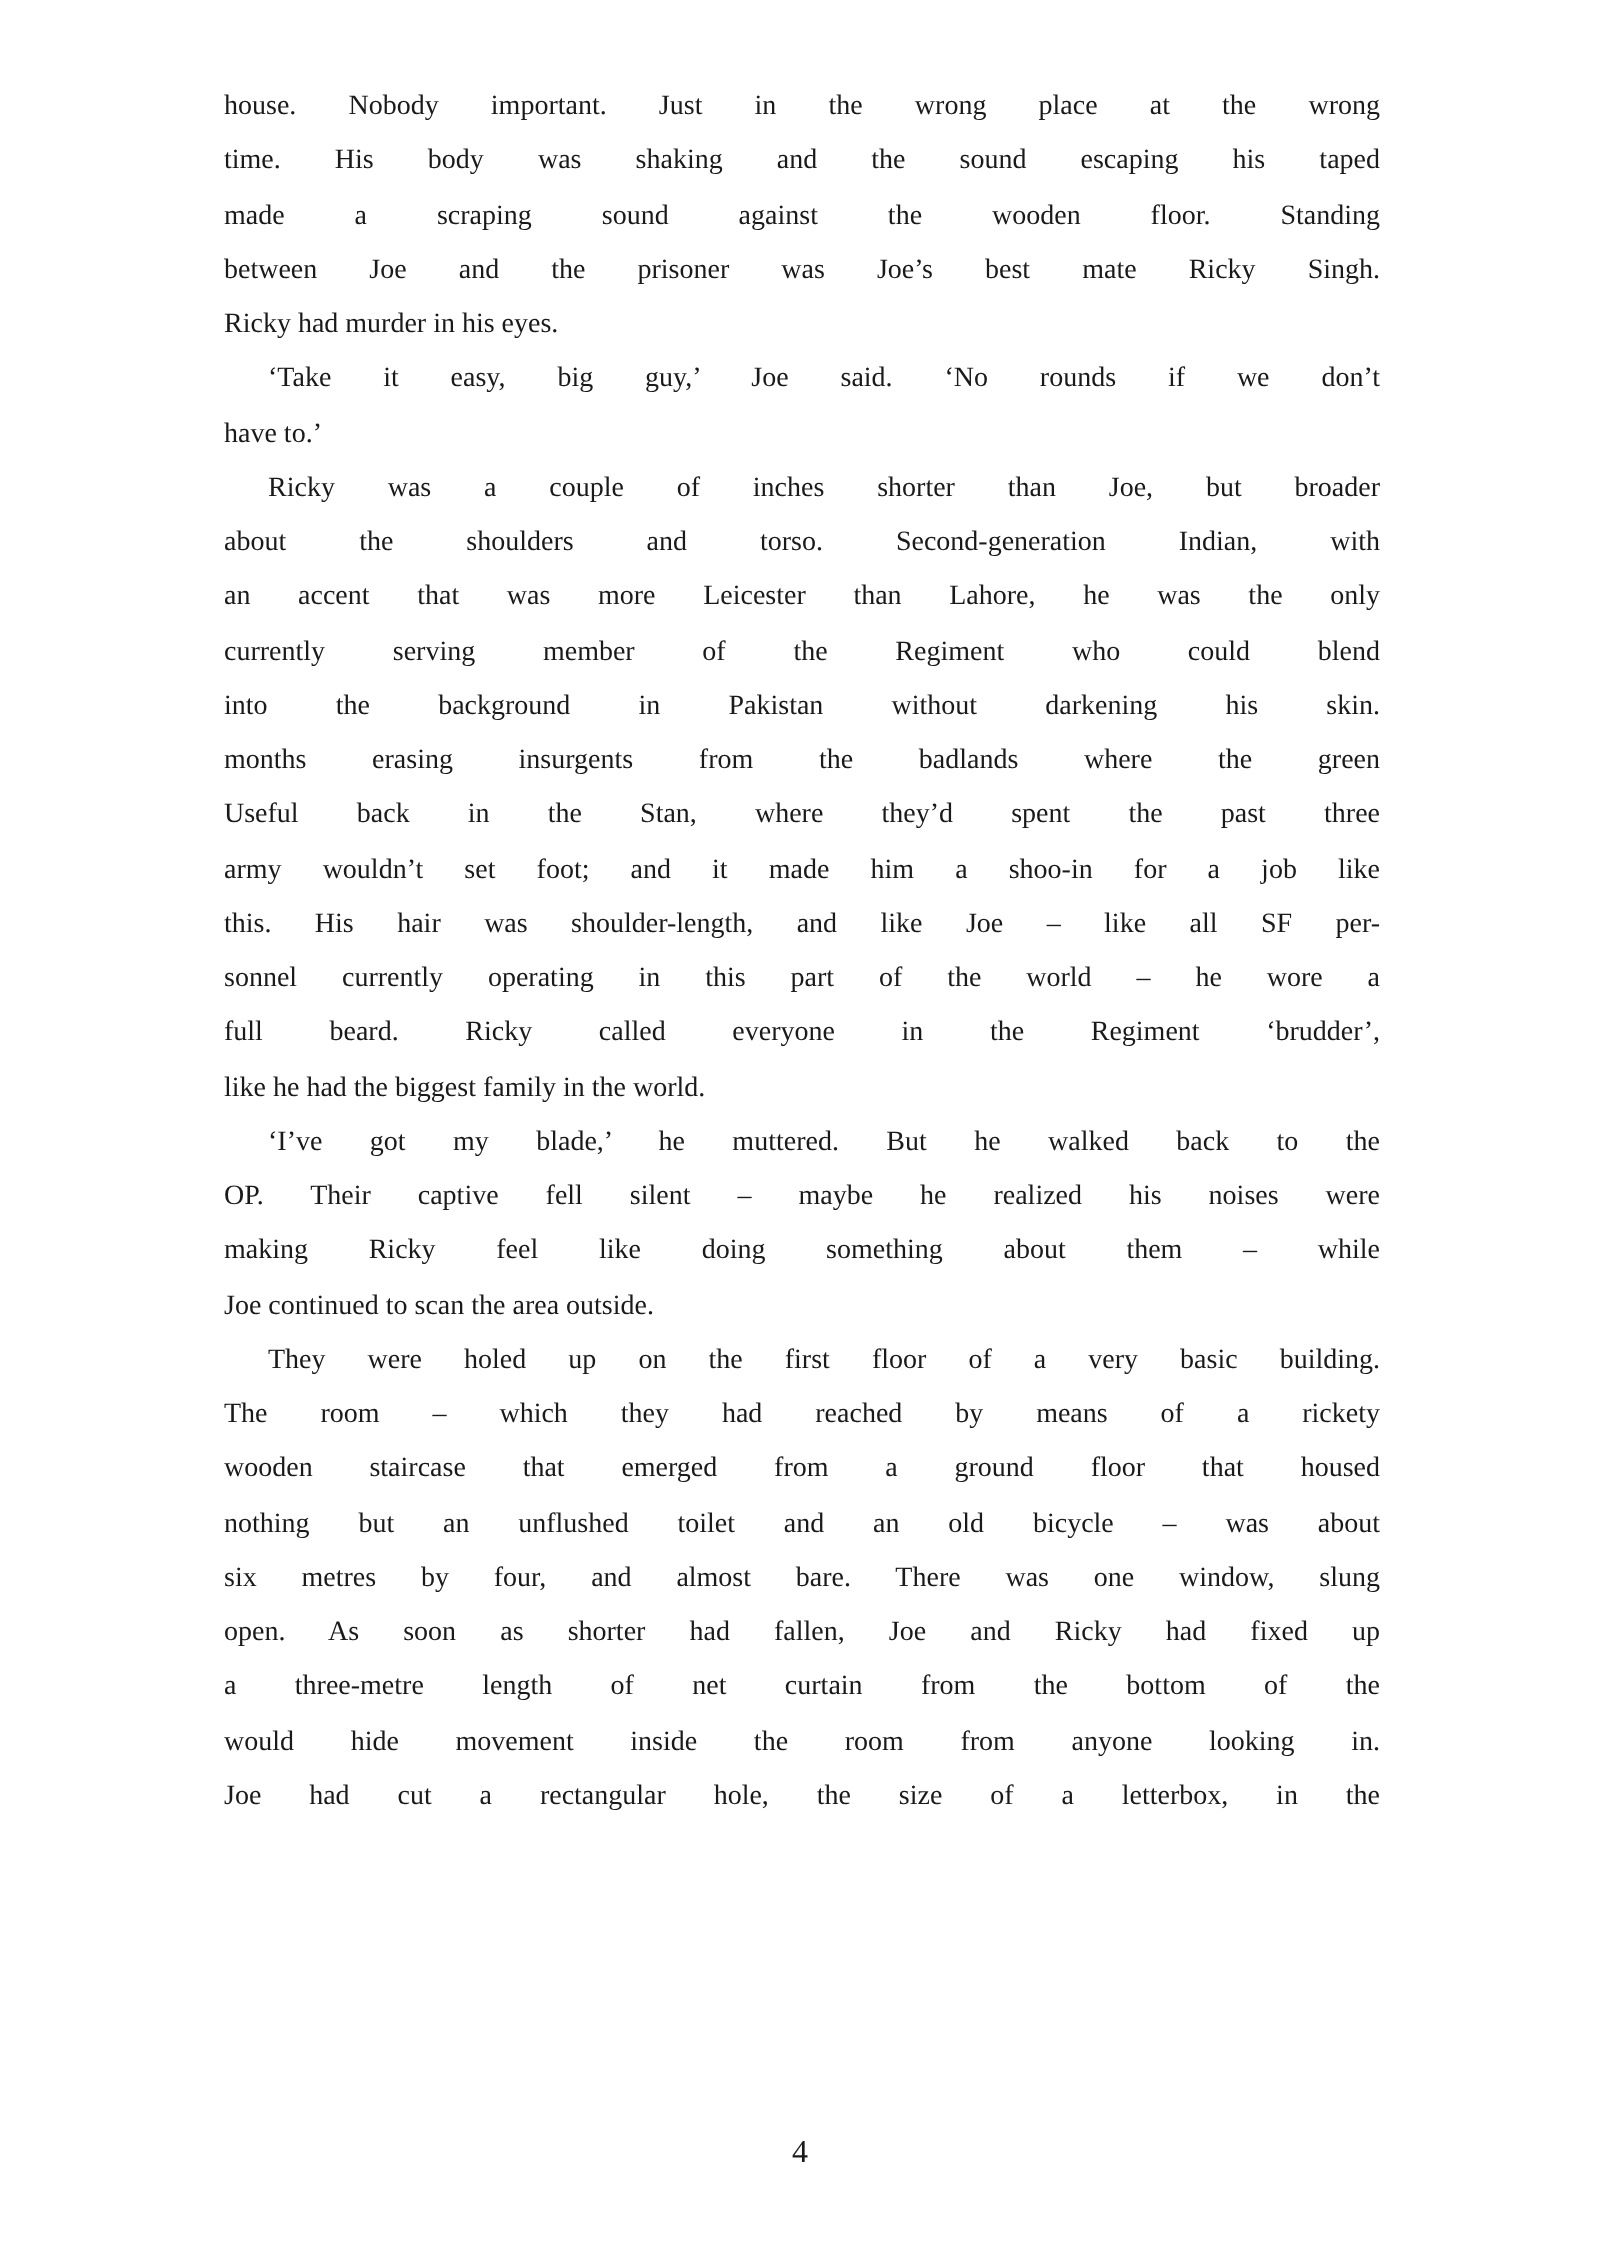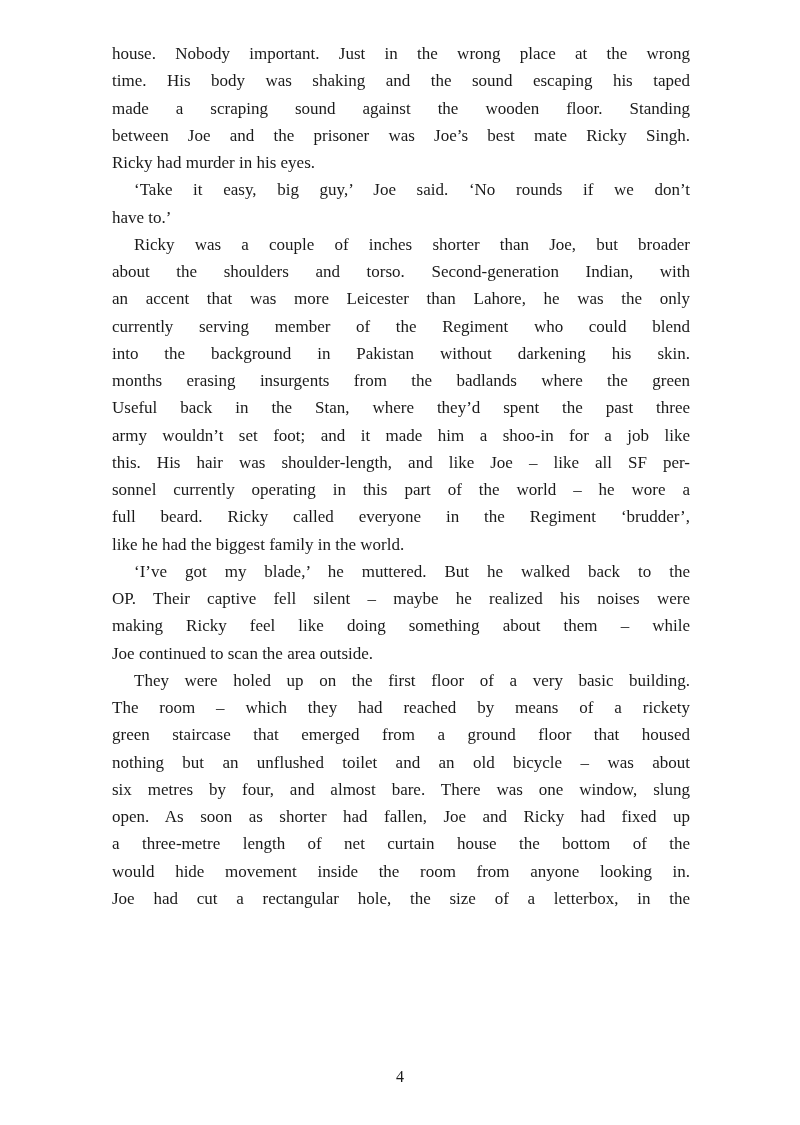--- a/index.html
+++ b/index.html
@@ -4,21 +4,21 @@
 <style>
   html, body { margin: 0; padding: 0; background: #ffffff; }
   body { width: 800px; height: 1125px; position: relative; overflow: hidden; }
   .page {
     position: absolute; left: 0; top: 0; width: 800px; height: 1125px;
     background: #ffffff; color: #1a1a1a;
     font-family: "Liberation Serif", "DejaVu Serif", serif;
   }
   .text-block {
     position: absolute; left: 112px; top: 40px; width: 578px;
-    font-size: 17px; line-height: 27.25px;
+    font-size: 14px; line-height: 27.25px;
   }
   .line {
     display: block; white-space: nowrap; text-align: justify;
     text-align-last: justify; height: 27.25px; overflow: visible;
   }
   .line.last { text-align-last: left; }
   .line.indent { padding-left: 22px; }
   .page-number {
     position: absolute; left: 0; width: 800px; top: 1068px;
     text-align: center; font-size: 16px;
@@ -56,23 +56,23 @@
       </div>
       <div>
         <span class="line indent">‘I’ve got my blade,’ he muttered. But he walked back to the</span>
         <span class="line">OP. Their captive fell silent – maybe he realized his noises were</span>
         <span class="line">making Ricky feel like doing something about them – while</span>
         <span class="line last">Joe continued to scan the area outside.</span>
       </div>
       <div>
         <span class="line indent">They were holed up on the first floor of a very basic building.</span>
         <span class="line">The room – which they had reached by means of a rickety</span>
-        <span class="line">green staircase that emerged from a ground floor that housed</span>
+        <span class="line">wooden staircase that emerged from a ground floor that housed</span>
         <span class="line">nothing but an unflushed toilet and an old bicycle – was about</span>
         <span class="line">six metres by four, and almost bare. There was one window, slung</span>
         <span class="line">open. As soon as shorter had fallen, Joe and Ricky had fixed up</span>
-        <span class="line">a three-metre length of net curtain house the bottom of the</span>
+        <span class="line">a three-metre length of net curtain from the bottom of the</span>
         <span class="line">would hide movement inside the room from anyone looking in.</span>
         <span class="line">Joe had cut a rectangular hole, the size of a letterbox, in the</span>
       </div>
     </div>
   <div class="page-number">4</div>
 </div>
 
 </body></html>

